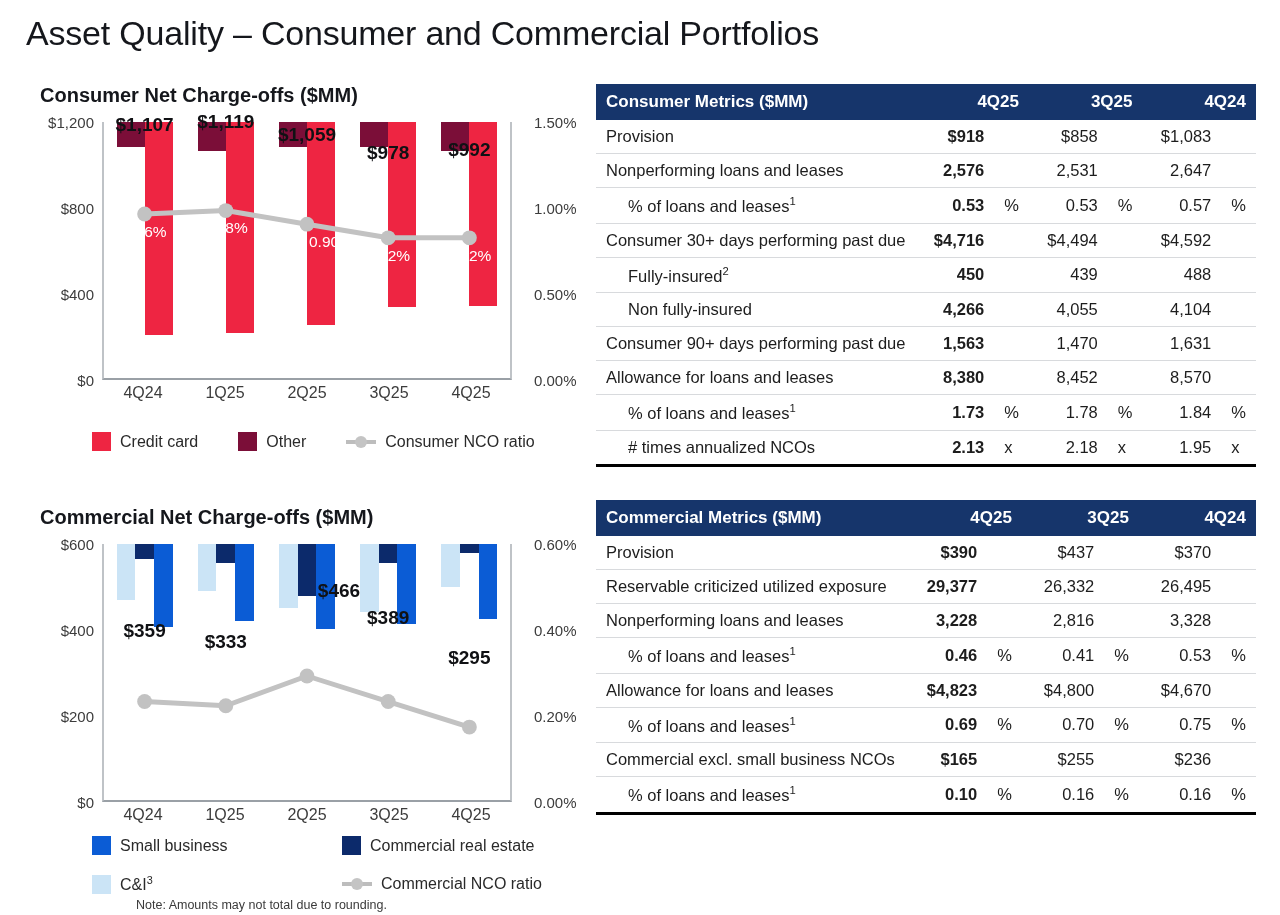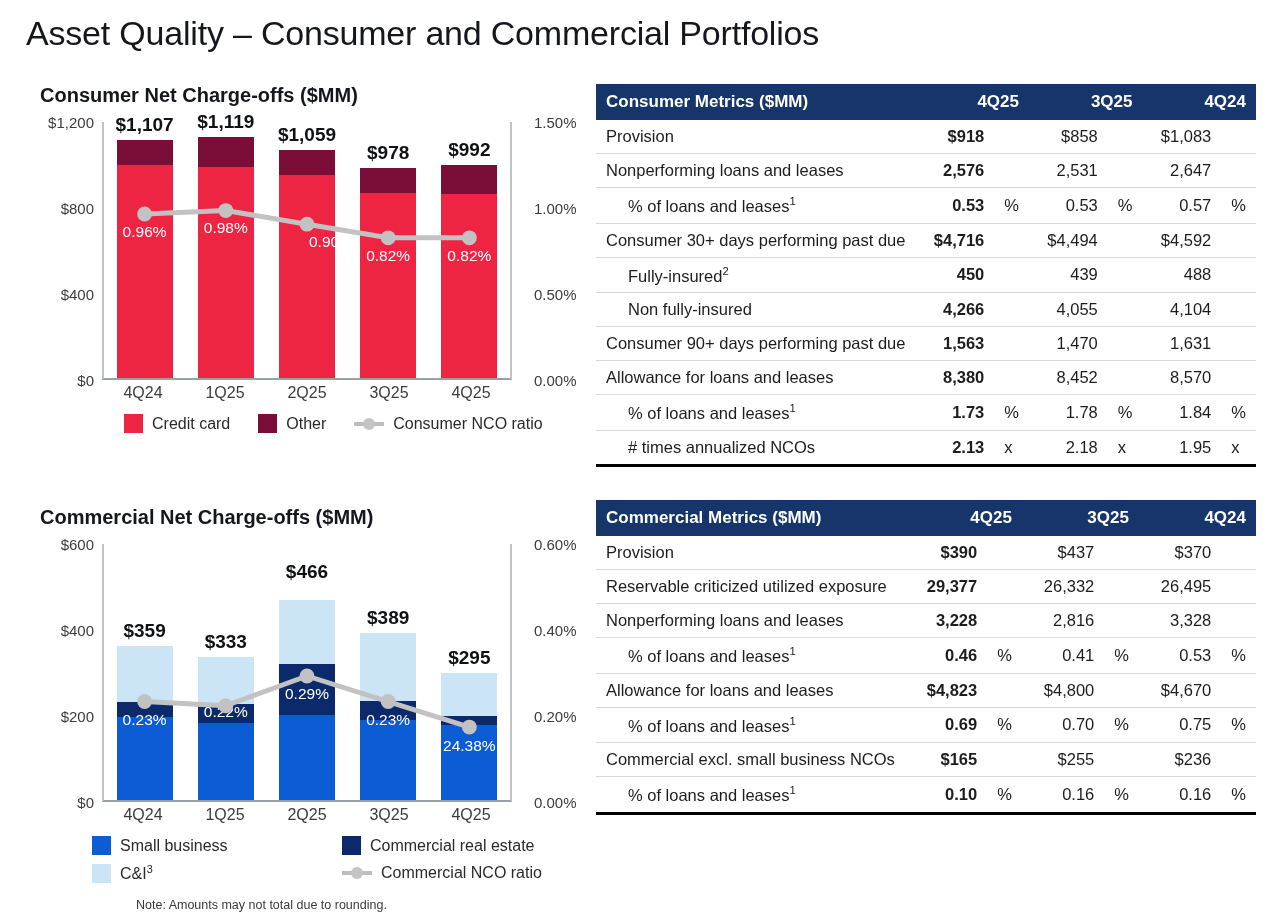--- a/index.html
+++ b/index.html
@@ -74,21 +74,21 @@
     left: 0; top: 0; right: 0; bottom: 0;
     display: flex;
     align-items: flex-end;
     justify-content: space-around;
   }
   .bar-col {
     position: relative;
     width: 56px;
     height: 100%;
     display: flex;
-    flex-direction: column;
+    flex-direction: row;
     justify-content: flex-end;
   }
   .seg { width: 100%; }
   .bar-total-label {
     position: absolute;
     left: 50%;
     transform: translateX(-50%);
     font-size: 19px;
     font-weight: bold;
     color: #101114;
@@ -284,21 +284,21 @@
         </svg>
     </div>
     <div class="cat-labels">
         <span>4Q24</span>
         <span>1Q25</span>
         <span>2Q25</span>
         <span>3Q25</span>
         <span>4Q25</span>
       </div>
   </div>
-  <div class="legend" id="consumer-legend" style="left:52px; top:330px; width:500px; gap:10px 28px;margin-left:32px;">
+  <div class="legend" id="consumer-legend" style="left:52px; top:348px; width:500px; gap:10px 40px;">
       <div class="legend-item">
         <span class="swatch" style="background: rgb(238, 37, 66);"></span>
         <span>Credit card</span>
       </div>
       <div class="legend-item">
         <span class="swatch" style="background: rgb(123, 14, 56);"></span>
         <span>Other</span>
       </div>
       <div class="legend-item">
         <span class="line-swatch"></span>
@@ -335,21 +335,21 @@
             <div class="seg" style="background: rgb(203, 228, 246); height: 46.87px;"></div>
             <div class="seg" style="background: rgb(12, 42, 107); height: 19.35px;"></div>
             <div class="seg" style="background: rgb(11, 92, 213); height: 76.97px;"></div>
             <div class="bar-total-label" style="bottom: 147.19px;">$333</div>
             <div class="ratio-label" style="bottom: 79px;">0.22%</div>
           </div>
           <div class="bar-col">
             <div class="seg" style="background: rgb(203, 228, 246); height: 64.07px;"></div>
             <div class="seg" style="background: rgb(12, 42, 107); height: 51.6px;"></div>
             <div class="seg" style="background: rgb(11, 92, 213); height: 84.71px;"></div>
-            <div class="bar-total-label" style="bottom: 217px;">$466</div>
+            <div class="bar-total-label" style="bottom: 198px; margin-left: 32px;">$466</div>
             <div class="ratio-label" style="bottom: 96.7px;">0.29%</div>
           </div>
           <div class="bar-col">
             <div class="seg" style="background: rgb(203, 228, 246); height: 68.37px;"></div>
             <div class="seg" style="background: rgb(12, 42, 107); height: 18.92px;"></div>
             <div class="seg" style="background: rgb(11, 92, 213); height: 79.98px;"></div>
             <div class="bar-total-label" style="bottom: 171.27px;">$389</div>
             <div class="ratio-label" style="bottom: 70.9px;">0.23%</div>
           </div>
           <div class="bar-col">
@@ -370,21 +370,21 @@
         </svg>
     </div>
     <div class="cat-labels">
         <span>4Q24</span>
         <span>1Q25</span>
         <span>2Q25</span>
         <span>3Q25</span>
         <span>4Q25</span>
       </div>
   </div>
-  <div class="legend" id="commercial-legend" style="left: 52px; top: 330px; width: 510px; gap: 8px 0px; display: grid; grid-template-columns: 250px 260px;">
+  <div class="legend" id="commercial-legend" style="left: 52px; top: 330px; width: 510px; gap: 19px 0px; display: grid; grid-template-columns: 250px 260px;">
       <div class="legend-item">
         <span class="swatch" style="background: rgb(11, 92, 213);"></span>
         <span>Small business</span>
       </div>
       <div class="legend-item">
         <span class="swatch" style="background: rgb(12, 42, 107);"></span>
         <span>Commercial real estate</span>
       </div>
       <div class="legend-item">
         <span class="swatch" style="background: rgb(203, 228, 246);"></span>

